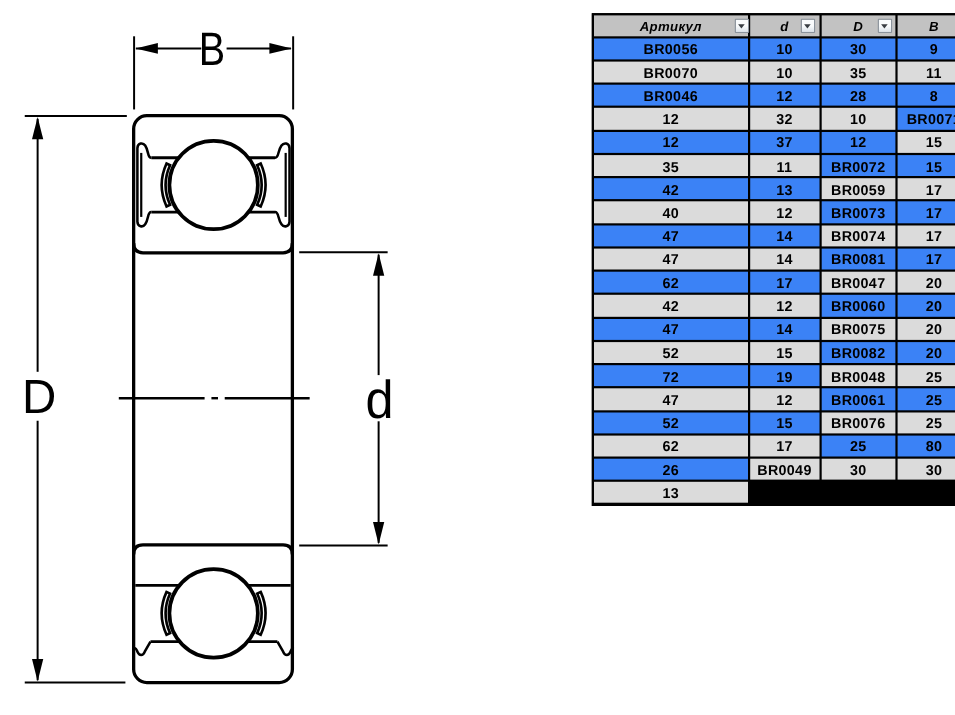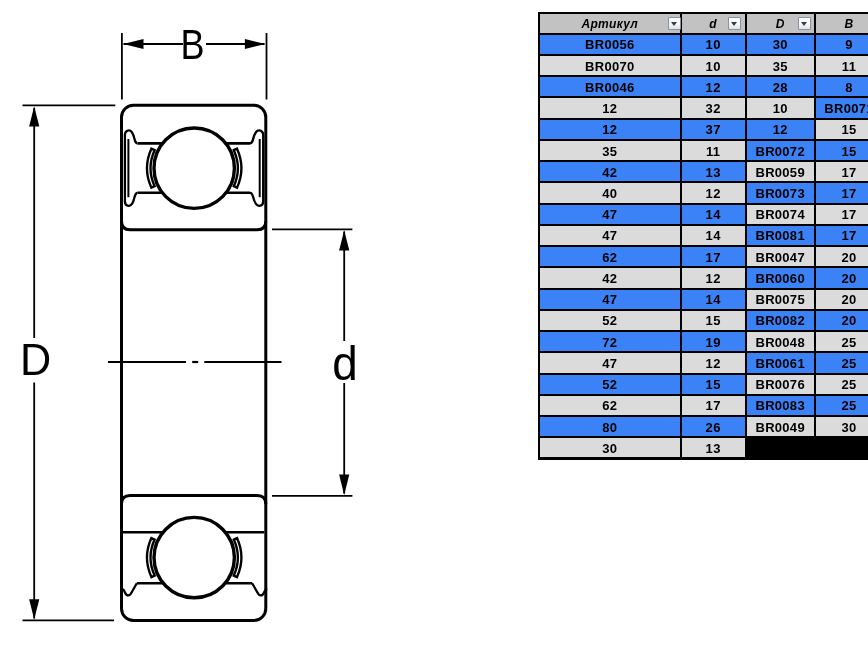--- a/index.html
+++ b/index.html
@@ -179,21 +179,20 @@
 <div class="c w">BR0061</div>
       <div class="c w">25</div>
       <div class="c w">52</div>
       <div class="c w">15</div>
 
 <div class="c g">BR0076</div>
       <div class="c g">25</div>
       <div class="c g">62</div>
       <div class="c g">17</div>
 
-<div class="c w">BR0083</div>
       <div class="c w">25</div>
       <div class="c w">80</div>
       <div class="c w">26</div>
 
 <div class="c g">BR0049</div>
       <div class="c g">30</div>
       <div class="c g">30</div>
       <div class="c g">13</div>
 </div>
 </div>

